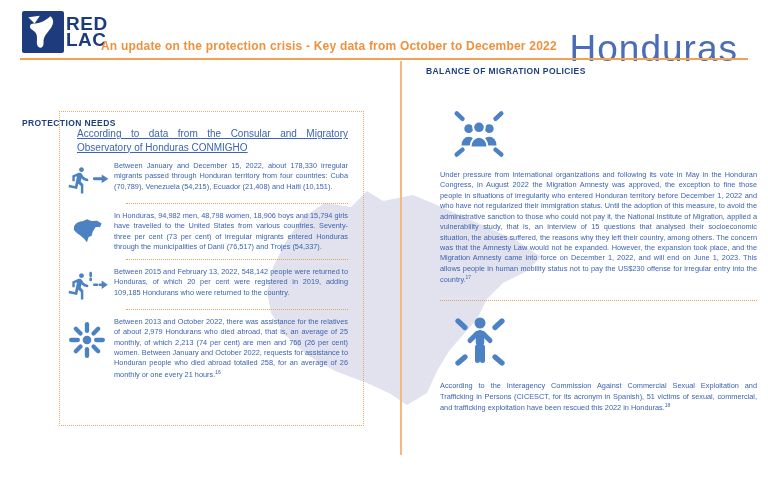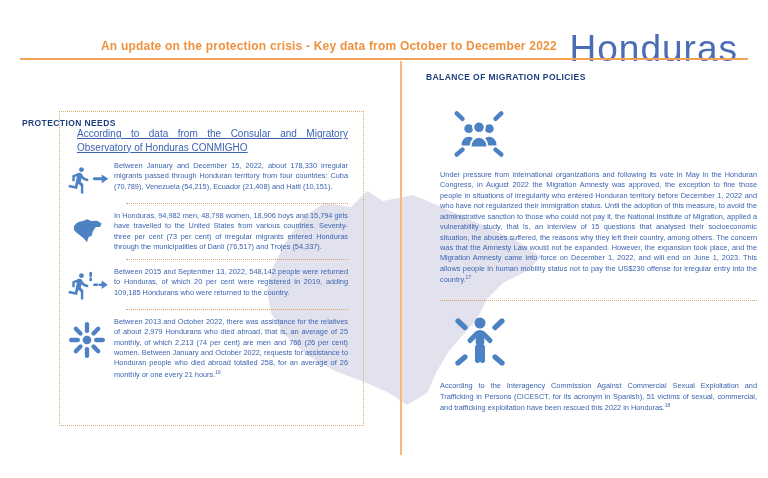--- a/index.html
+++ b/index.html
@@ -14,21 +14,21 @@
   .logo-block { position:absolute; left:22px; top:11px; display:flex; align-items:center; z-index:2; }
   .logo-icon { width:42px; height:42px; }
   .logo-text { margin-left:2px; color:#1e3c7d; font-weight:bold; font-size:19px; line-height:0.82; letter-spacing:0.5px; }
   .tagline { position:absolute; left:101px; top:39px; color:#ef923f; font-weight:bold; font-size:12px; letter-spacing:0.2px; z-index:2; }
   .country-title { position:absolute; right:30px; top:28px; color:#4a6db5; font-size:37px; font-weight:300; letter-spacing:1px; z-index:2; }
   .header-rule { position:absolute; left:20px; right:20px; top:58px; border-top:2px solid #f2a254; z-index:2; }
   .column-rule { position:absolute; left:400px; top:61px; height:394px; border-left:2px solid #f5b97d; z-index:1; }
   
   .section-heading { position:absolute; color:#1f3f7e; font-weight:bold; font-size:8.5px; letter-spacing:0.4px; z-index:2; }
   .heading-left { left:22px; top:70px;margin-top:48px; }
-  .heading-right { left:426px; top:72px; }
+  .heading-right { left:426px; top:66px; }
   
   .needs-box {
     position:absolute; left:59px; top:111px; width:305px; height:315px;
     border:1px dotted #ddad6c; z-index:2; padding:11px 0 0 0;
   }
   .intro-text { margin:4px 15px 4px 17px; color:#3c64b1; font-size:10px; line-height:1.35; text-align:justify;text-decoration:underline; }
   .need-item { display:flex; align-items:flex-start; margin-top:7px; }
   .need-icon { width:54px; flex:0 0 54px; display:flex; justify-content:center; align-items:center; padding-top:3px; }
   .need-text { flex:1; padding-right:15px; color:#3c64b1; font-size:7.35px; line-height:1.4; text-align:justify; }
   .left-divider { border-top:1px dotted #e0a35f; margin:7px 15px 0 66px; }
@@ -41,20 +41,31 @@
 </style>
 </head>
 <body>
 
 <div class="page">
 
   <svg class="watermark" width="320" height="260" viewBox="0 0 320 260">
     <path fill="#e2e2ef" d="M48,52 L70,38 L96,42 L112,26 L128,36 L158,30 L182,40 L204,50 L232,62 L262,76 L286,92 L272,106 L248,118 L232,134 L222,154 L208,170 L194,186 L182,206 L172,228 L152,240 L134,228 L112,218 L80,206 L52,190 L30,170 L16,148 L12,126 L18,102 L30,78 Z"></path>
   </svg>
 
+  <div class="logo-block">
+    <svg class="logo-icon" viewBox="0 0 40 40">
+      <rect x="0" y="0" width="40" height="40" rx="2" fill="#1e3c7d"></rect>
+      <path fill="#ffffff" d="M27,5 C22,10 15,12 11,12 C8,12 6.5,15 8.5,17 C10.5,19 13,19.5 14,23 C15,27 13,31 15.5,34 C18,36.5 21,34 20.5,29.5 C20,25 24,21 27,17 C30,13 31,8 27,5 Z"></path>
+      <path fill="#ffffff" d="M6,6 L17,4.5 L12,12 Z"></path>
+    </svg>
+    <div class="logo-text">
+      <div>RED</div>
+      <div>LAC</div>
+    </div>
+  </div>
   <div class="tagline">An update on the protection crisis  - Key data from October to December 2022</div>
   <div class="country-title">Honduras</div>
   <div class="header-rule"></div>
   <div class="column-rule"></div>
 
   <div class="section-heading heading-left">PROTECTION NEEDS</div>
   <div class="section-heading heading-right">BALANCE OF MIGRATION POLICIES</div>
 
   <div class="needs-box">
     <p class="intro-text">According to data from the Consular and Migratory Observatory of Honduras CONMIGHO</p>
@@ -83,21 +94,21 @@
 
     <div class="need-item">
       <div class="need-icon">
         <svg width="44" height="32" viewBox="0 0 36 24">
           <path fill="#4c82c3" d="M13.49 5.48c1.1 0 2-.9 2-2s-.9-2-2-2-2 .9-2 2 .9 2 2 2zm-3.6 13.9l1-4.4 2.1 2v6h2v-7.5l-2.1-2 .6-3c1.3 1.5 3.3 2.5 5.5 2.5v-2c-1.9 0-3.5-1-4.3-2.4l-1-1.6c-.4-.6-1-1-1.7-1-.3 0-.5.1-.8.1l-5.2 2.2v4.7h2v-3.4l1.8-.7-1.6 8.1-4.9-1-.4 2 7 1.4z"></path>
           <line x1="24" y1="11" x2="30" y2="11" stroke="#4c82c3" stroke-width="2.2" stroke-linecap="round" stroke-dasharray="2.2 2.4"></line>
           <path fill="#4c82c3" d="M30,7.6 L35,11 L30,14.4 Z"></path>
           <line x1="21" y1="1.5" x2="21" y2="7" stroke="#4c82c3" stroke-width="2.2" stroke-linecap="round" stroke-dasharray="2.2 2.4"></line>
         </svg>
       </div>
-      <p class="need-text"><span>Between 2015 and September 13, 2022, 548,142 people were returned to Honduras, of which 20 per cent were registered in 2019, adding 109,185 Hondurans who were returned to the country.</span></p>
+      <p class="need-text"><span>Between 2015 and February 13, 2022, 548,142 people were returned to Honduras, of which 20 per cent were registered in 2019, adding 109,185 Hondurans who were returned to the country.</span></p>
     </div>
     <div class="left-divider"></div>
 
     <div class="need-item">
       <div class="need-icon">
         <svg width="40" height="40" viewBox="0 0 24 24">
           <g stroke="#4c82c3" stroke-width="2.6" stroke-linecap="round">
             <line x1="12" y1="2.5" x2="12" y2="6.5"></line>
             <line x1="12" y1="17.5" x2="12" y2="21.5"></line>
             <line x1="2.5" y1="12" x2="6.5" y2="12"></line>

